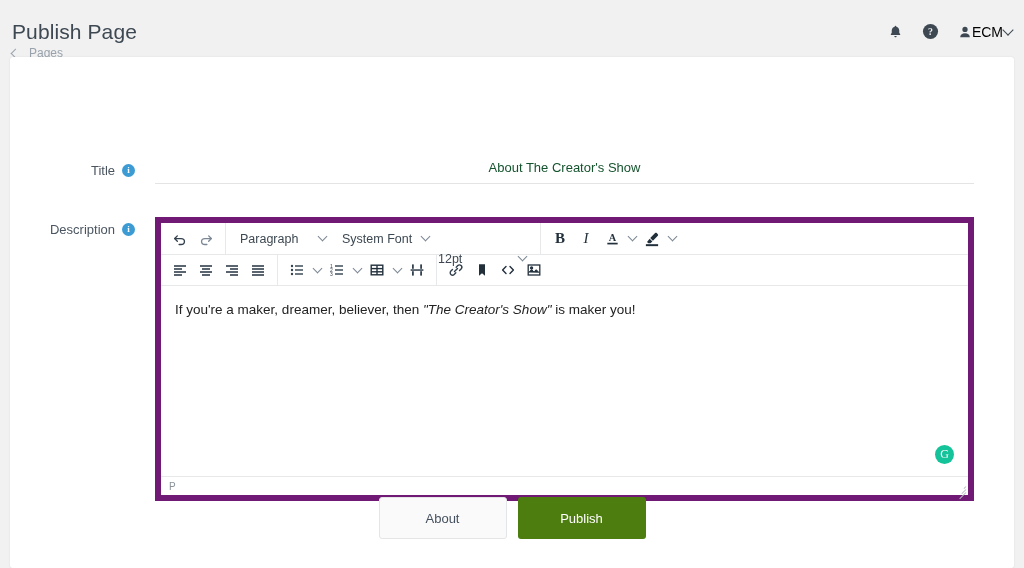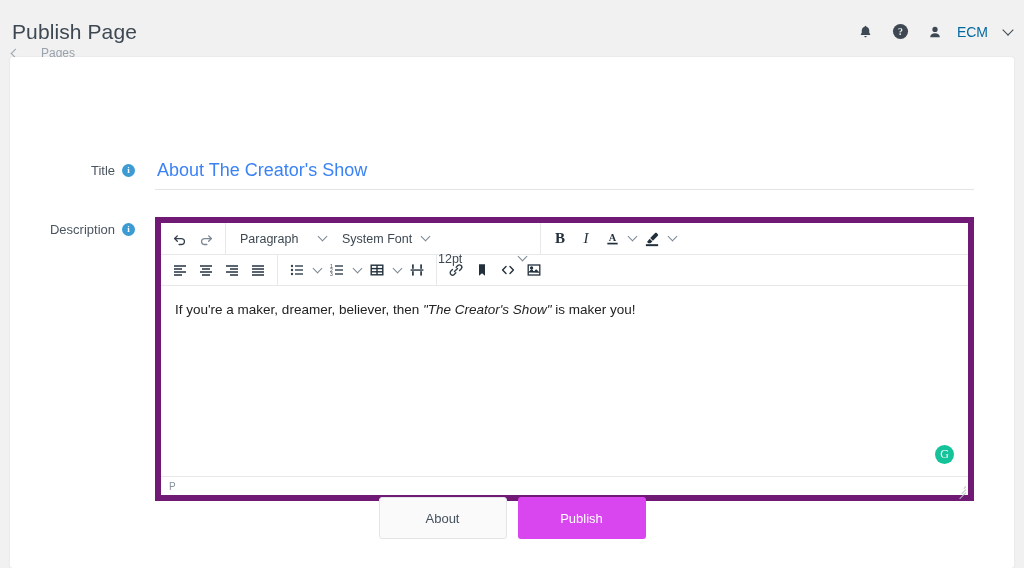--- a/index.html
+++ b/index.html
@@ -15,39 +15,39 @@
   .header {
     position: absolute; top: 15px; left: 0; width: 1024px; height: 57px;
     background: #f1f1f1;
   }
   .header-left { position: absolute; left: 12px; top: 4px; }
   .page-title {
     font-size: 21px; color: #3d4852; font-weight: 400;
     letter-spacing: .1px; line-height: 26px;
   }
   .breadcrumb {
-    display: flex; align-items: center; gap: 20px;
+    display: flex; align-items: center; gap: 8px;
     margin-top: 1px; color: #9aa3ad; font-size: 12px;
   }
   .breadcrumb .chev-left {
     display: inline-block; width: 7px; height: 7px;
     border-left: 1.4px solid #9aa3ad; border-bottom: 1.4px solid #9aa3ad;
     transform: rotate(45deg); margin-right: 2px; position: relative; top: 0px;
   }
   .breadcrumb-link { cursor: pointer; }
 
   .header-right {
     position: absolute; right: 12px; top: 8px;
     display: flex; align-items: center; gap: 19px;
     color: #3d4852;
   }
   .hdr-icon { cursor: pointer; display: flex; align-items: center; }
   .user-menu {
-    display: flex; align-items: center; gap: 15px;
-    font-size: 14px; color: #0369a1; cursor: pointer;
+    display: flex; align-items: center; gap: 0;
+    font-size: 14px; color: #000000; cursor: pointer;
   }
   .chev-down-hdr {
     width: 8px; height: 8px;
     border-right: 1.6px solid #3d4852; border-bottom: 1.6px solid #3d4852;
     transform: rotate(45deg); margin-left: 1px; position: relative; top: -2px;
   }
 
   
   .card {
     position: absolute; left: 10px; top: 57px;
@@ -70,22 +70,22 @@
     display: flex; align-items: center; justify-content: center;
     line-height: 1; cursor: pointer; flex: none;
   }
 
   
   .title-row { left: 0; top: 100px; width: 1004px; }
   .title-label-wrap { width: 125px; padding-top: 6px; }
   .title-input-wrap { margin-left: 20px; width: 819px; }
   .title-input {
     width: 100%; border: none; border-bottom: 1px solid #e2e4e6;
-    font-size: 18px; color: #3b82f6; padding: 3px 2px 8px 2px;
-    font-family: "Liberation Sans", sans-serif; outline: none; background: transparent;
+    font-size: 13px; color: #14532d; padding: 3px 2px 8px 2px;
+    font-family: "Liberation Sans", sans-serif; outline: none; background: transparent; text-align: center;
   }
 
   
   .desc-row { left: 0; top: 160px; width: 1004px; }
   .desc-label-wrap { width: 125px; padding-top: 5px; }
 
   .editor {
     margin-left: 20px; width: 819px;
     border: 6px solid #701a75; background: #fff;
     position: relative;
@@ -160,21 +160,21 @@
     position: absolute; top: 440px; left: 0; width: 1004px;
     display: flex; justify-content: center; gap: 11px;
   }
   .btn {
     height: 42px; min-width: 128px; border-radius: 3px;
     font-size: 13px; font-family: "Liberation Sans", sans-serif;
     display: flex; align-items: center; justify-content: center;
     cursor: pointer; border: 1px solid transparent;
   }
   .btn-cancel { background: #fafafa; border-color: #e3e5e7; color: #45515e; }
-  .btn-publish { background: #d946ef; color: #ffffff; }
+  .btn-publish { background: #4d7c0f; color: #ffffff; }
 </style>
 </head>
 <body>
 
 <div class="app">
 
   <div class="header">
     <div class="header-left">
       <div class="page-title">Publish Page</div>
       <div class="breadcrumb">

